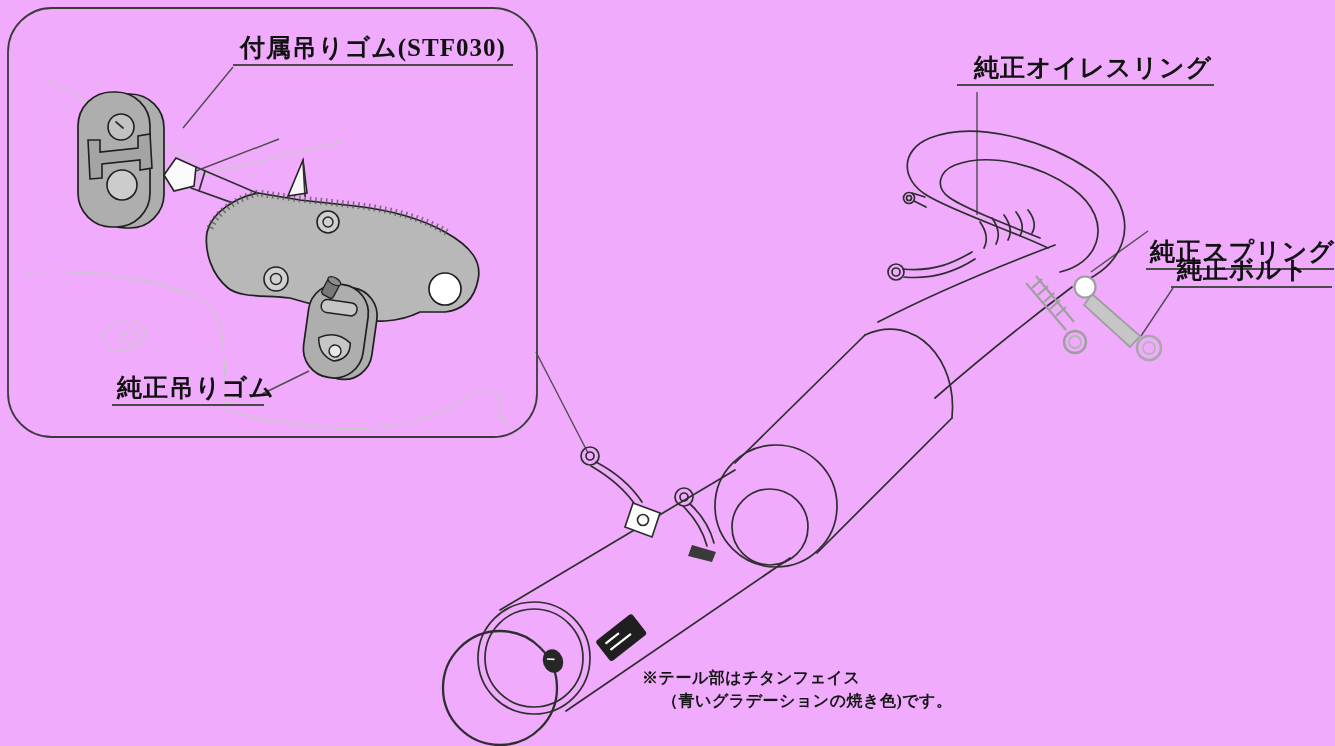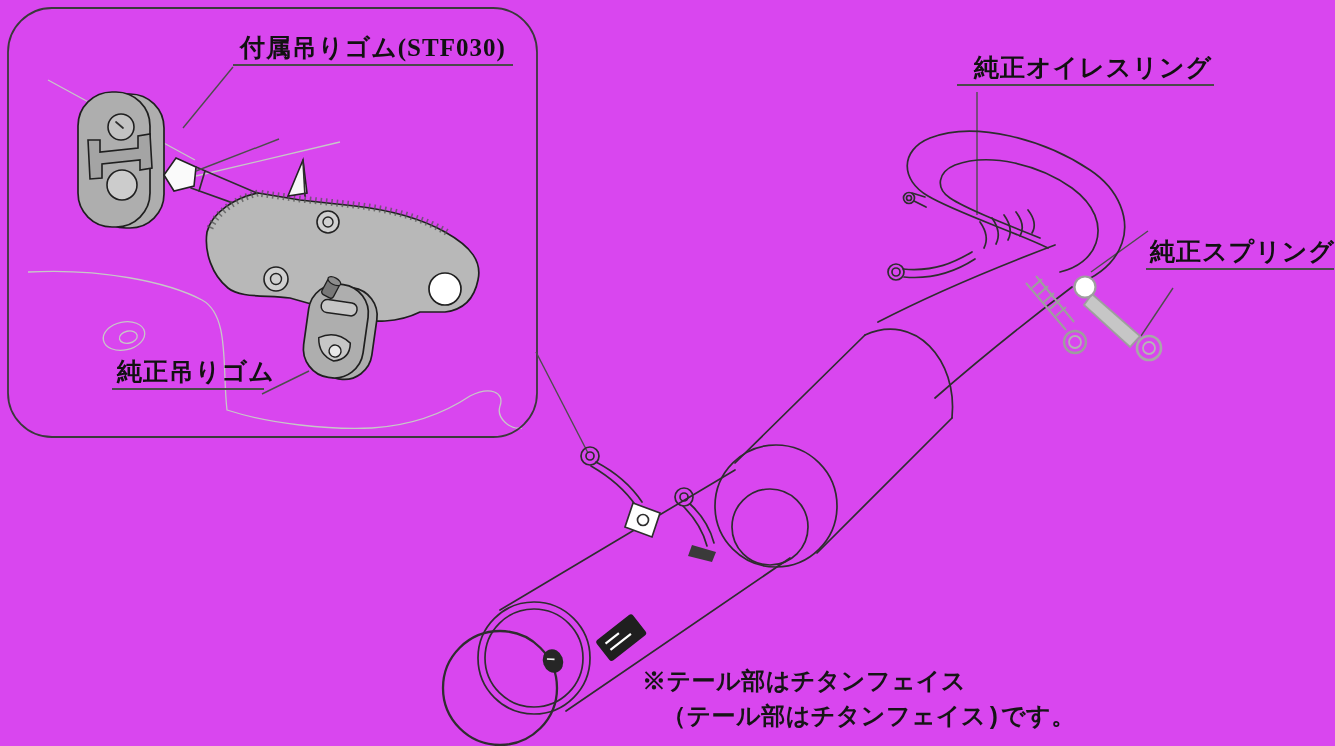--- a/index.html
+++ b/index.html
@@ -1,23 +1,23 @@
 <!DOCTYPE html>
 <html><head>
 <meta charset="utf-8">
 <style>
   html,body{margin:0;padding:0;background:#fff;}
-  #stage{position:relative;width:1335px;height:746px;background:#d946ef;overflow:hidden;
+  #stage{position:relative;width:1335px;height:746px;background:#f0abfc;overflow:hidden;
          font-family:"Liberation Sans",sans-serif;}
   #artwork{position:absolute;left:0;top:0;}
   .label{position:absolute;color:#111;font-family:"Liberation Serif",serif;font-weight:700;
          font-size:25px;letter-spacing:1px;line-height:1.1;border-bottom:2px solid #4a4a4a;
          padding-bottom:2px;box-sizing:border-box;white-space:nowrap;}
-  .note{position:absolute;font-family:Liberation Mono, monospace;font-weight:700;
-        font-size:24px;color:#151515;letter-spacing:0.5px;line-height:1.45;}
+  .note{position:absolute;font-family:Liberation Serif, serif;font-weight:700;
+        font-size:16px;color:#151515;letter-spacing:0.5px;line-height:1.45;}
   .note .indent{padding-left:20px;}
   svg *{vector-effect:non-scaling-stroke;}
   .ln{stroke:#2e2e2e;stroke-width:1.7;fill:none;stroke-linecap:round;}
   .lnb{stroke:#2e2e2e;stroke-width:2.3;fill:none;stroke-linecap:round;}
   .faint{stroke:#c7c7c7;stroke-width:1.3;fill:none;}
   .leader{stroke:#4d4d4d;stroke-width:1.4;fill:none;}
   .grayline{stroke:#9e9e9e;stroke-width:2;fill:none;}
 </style>
 </head>
 <body>
@@ -180,25 +180,26 @@
       <path d="M 1092,294 L 1140,336 L 1130,347 L 1084,305 Z" fill="#c6c6c6" stroke="#9e9e9e" stroke-width="1.8"></path>
       <circle cx="1085" cy="287" r="10.5" fill="#ffffff" stroke="#9e9e9e" stroke-width="2.2"></circle>
       <circle cx="1149" cy="348" r="12" fill="none" stroke="#a8a8a8" stroke-width="2.6"></circle>
       <circle cx="1149" cy="348" r="6" fill="none" stroke="#b5b5b5" stroke-width="1.8"></circle>
     </g>
   </svg>
 
   <div class="label" style="left:233px;top:34px;width:280px;padding-left:7px;">付属吊りゴム(STF030)</div>
 
 
-  <div class="label" style="left:112px;top:358px;width:152px;padding-left:5px;">純正吊りゴム</div>
+  <div class="label" style="left:112px;top:374px;width:152px;padding-left:5px;">純正吊りゴム</div>
 
   <div class="label" style="left:957px;top:54px;width:257px;padding-left:17px;">純正オイレスリング</div>
 
   <div class="label" style="left:1146px;top:195px;width:188px;padding-left:4px;margin-top:43px;">純正スプリング</div>
 
+  <div class="label" style="left:1171px;top:256px;width:161px;padding-left:6px;">純正ボルト</div>
 
   <div class="note" style="left:642px;top:666px;">
     <div>※テール部はチタンフェイス</div>
-    <div class="indent">（テール部はチタンフェイス)です。</div>
+    <div class="indent">（青いグラデーションの焼き色)です。</div>
   </div>
 
 </div>
 
 </body></html>

